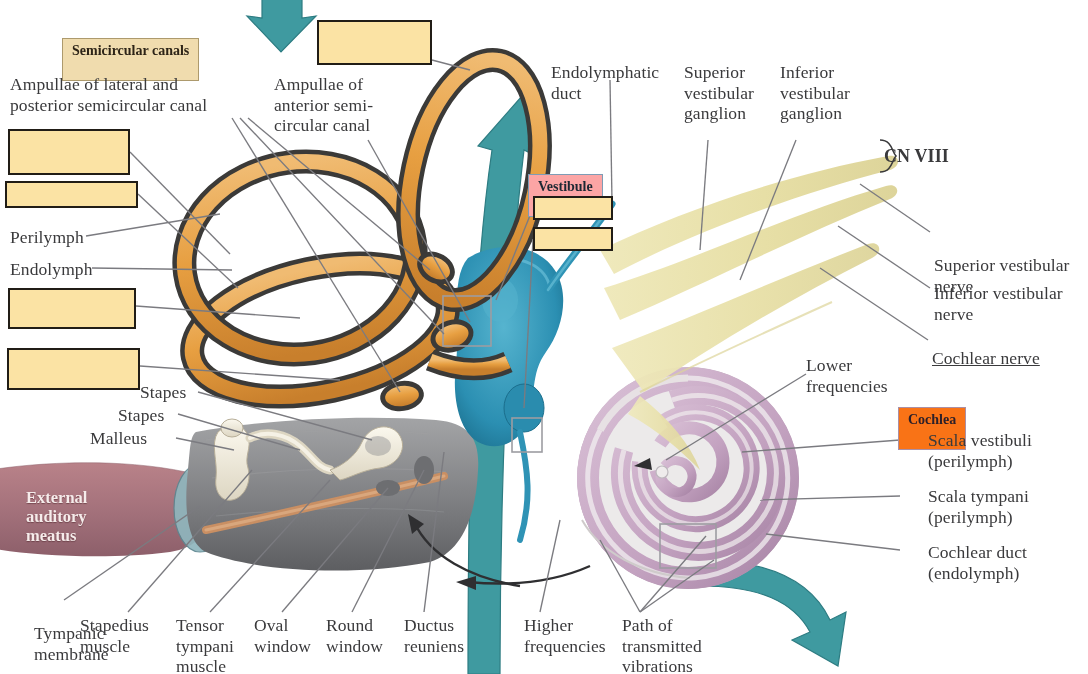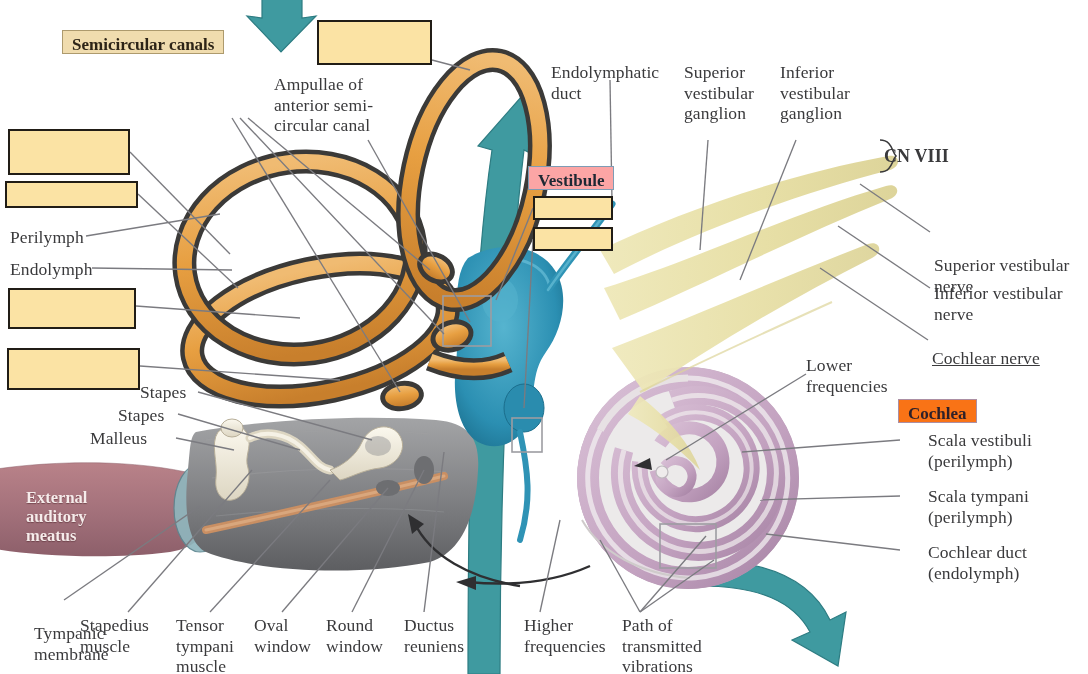--- a/index.html
+++ b/index.html
@@ -23,27 +23,28 @@
     line-height:20.5px;
     color:#3a3a3c;
     white-space:pre-line;
     letter-spacing:.1px;
   }
   
   .badge{
     position:absolute;
     font-family:"Liberation Serif","DejaVu Serif",serif;
     font-weight:bold;
-    font-size:17px;
+    font-size:14px;
     line-height:1;
-    padding:5px 9px 0 9px;
+    padding:5px 9px 22px 9px;
     border:1.5px solid #9a8a63;
     color:#2d2417;
     white-space:nowrap;
     box-sizing:border-box;
+    margin-top:8px;
   }
   .badge.canals{background:#f0dcae;border-color:#ad9a6d;}
   .badge.vestibule{background:#fca5a5;border-color:#7e9cb5;color:#1d2833;}
   .badge.cochlea{background:#f97316;border-color:#ab8fa4;color:#2d2029;}
   
   .cover{
     position:absolute;
     background:#fbe3a4;
     border:2.5px solid #211d16;
     box-sizing:border-box;
@@ -290,20 +291,22 @@
       <path class="leader" d="M640,612 L714,560"></path>
     </g>
   </svg>
 
   <div class="badge canals" style="left:62px;top:30px;">Semicircular canals</div>
 
   <div class="badge vestibule" style="left:528px;top:166px;">Vestibule</div>
 
   <div class="badge cochlea" style="left:898px;top:399px;">Cochlea</div>
 
+  <div class="lbl" style="left:10px;top:74px;width:240px;">Ampullae of lateral and
+posterior semicircular canal</div>
 
   <div class="lbl" style="left:551px;top:62px;width:128px;">Endolymphatic
 duct</div>
 
   <div class="lbl" style="left:274px;top:74px;width:140px;">Ampullae of
 anterior semi-
 circular canal</div>
 
   <div class="lbl" style="left:684px;top:62px;width:92px;">Superior
 vestibular

